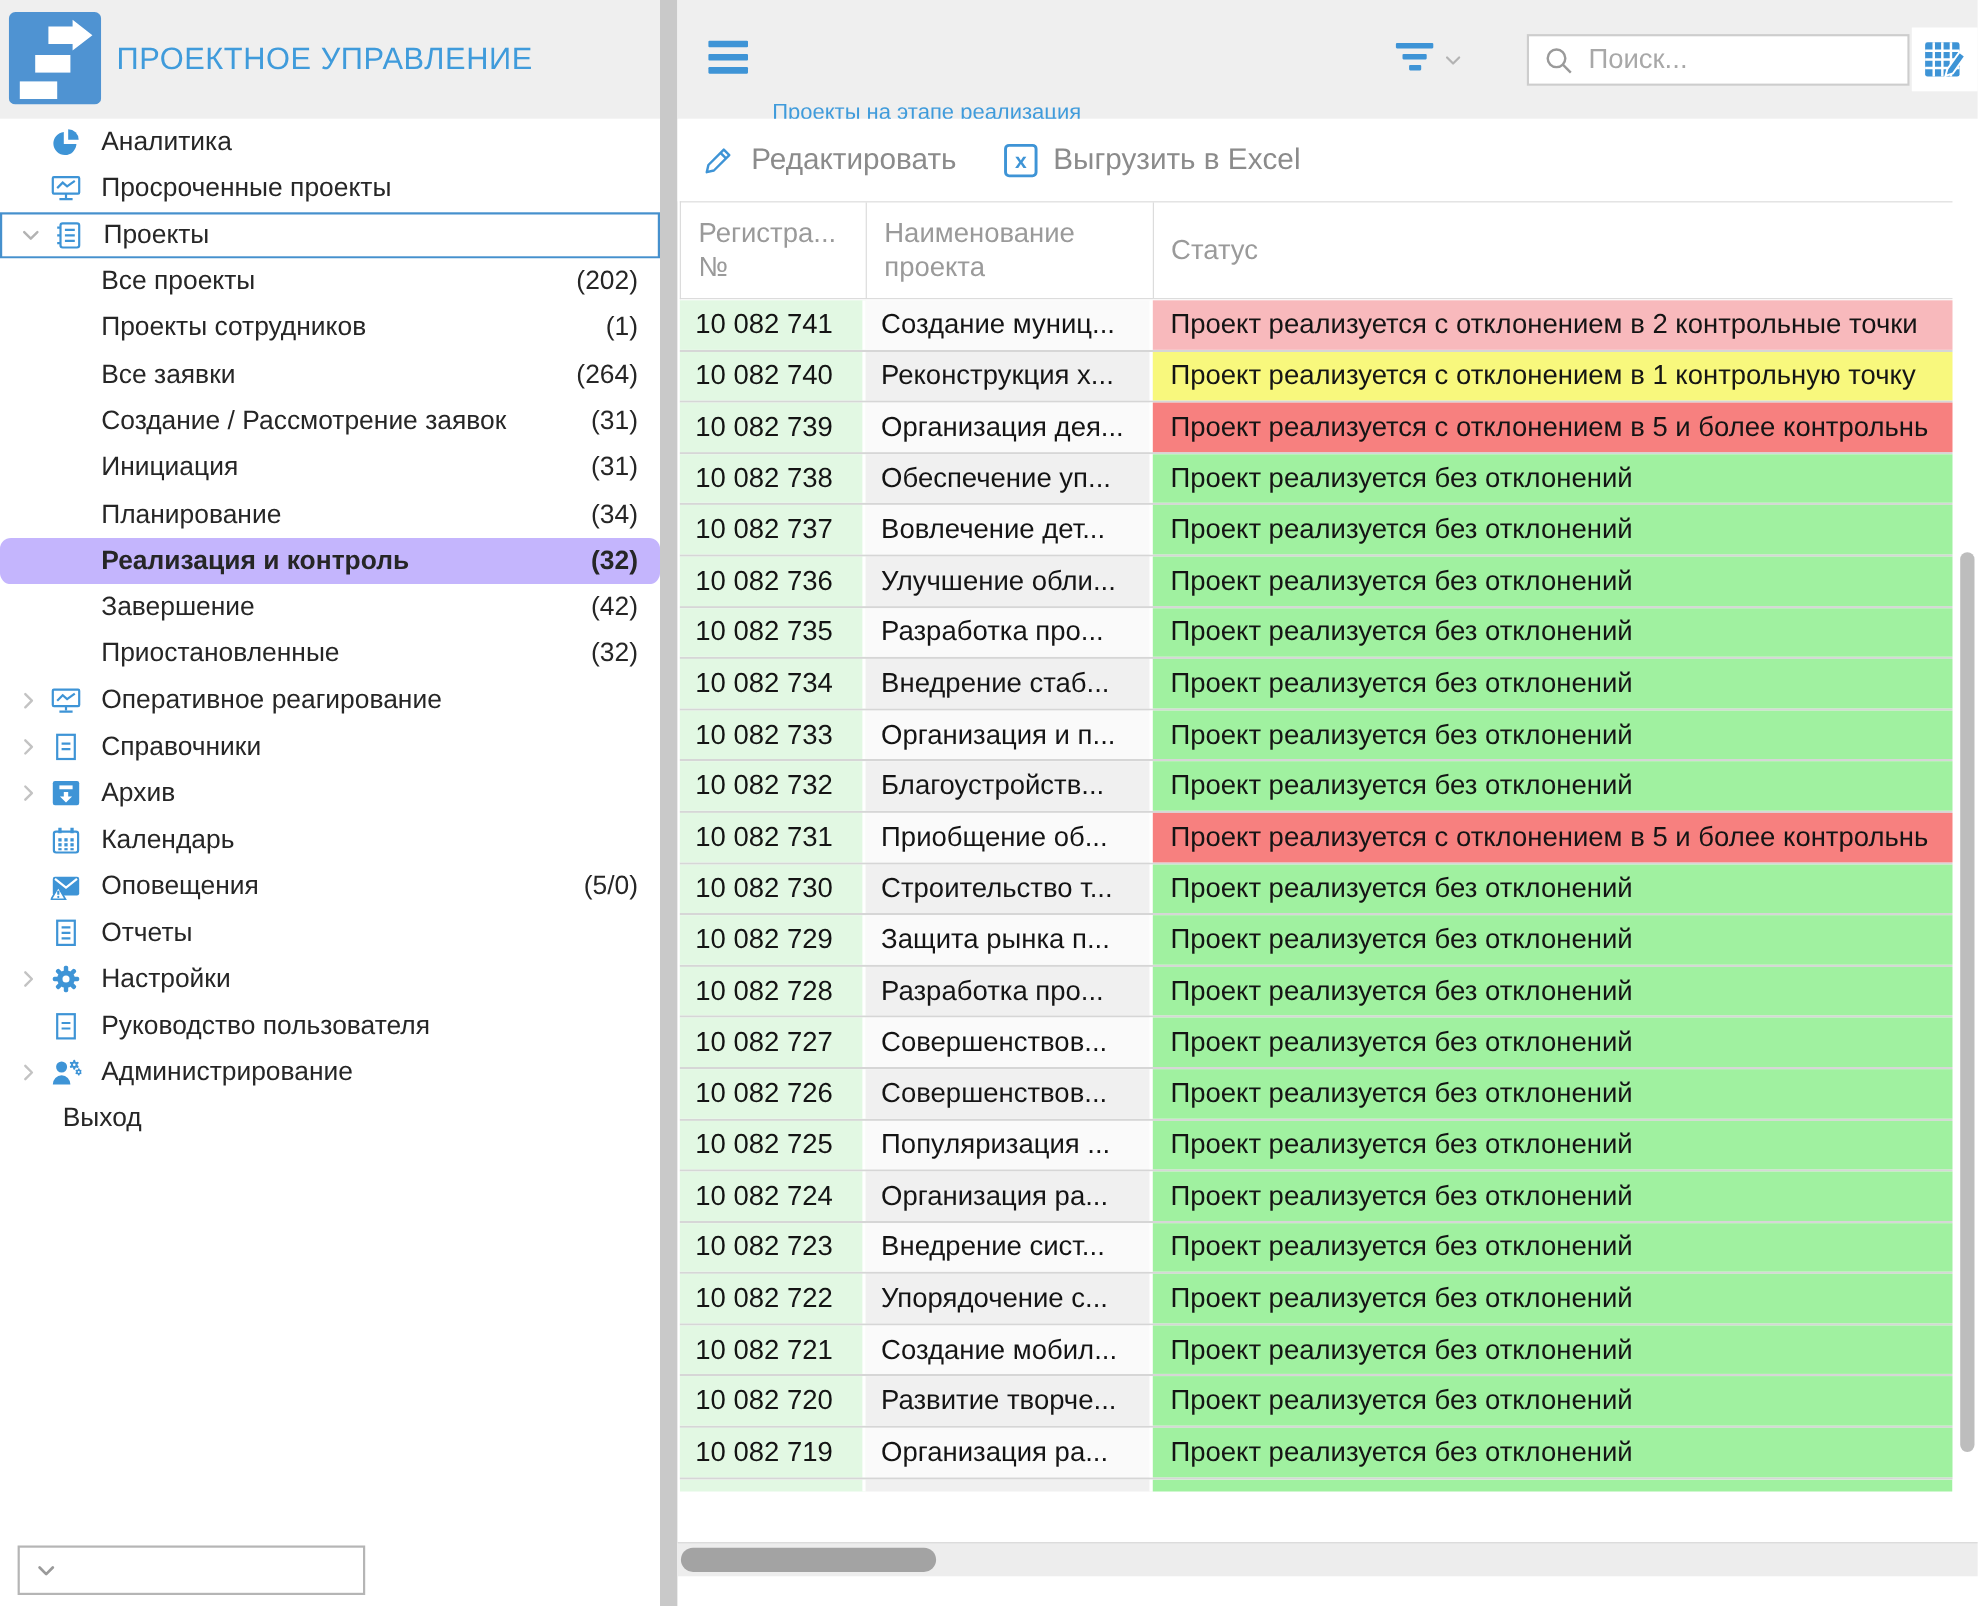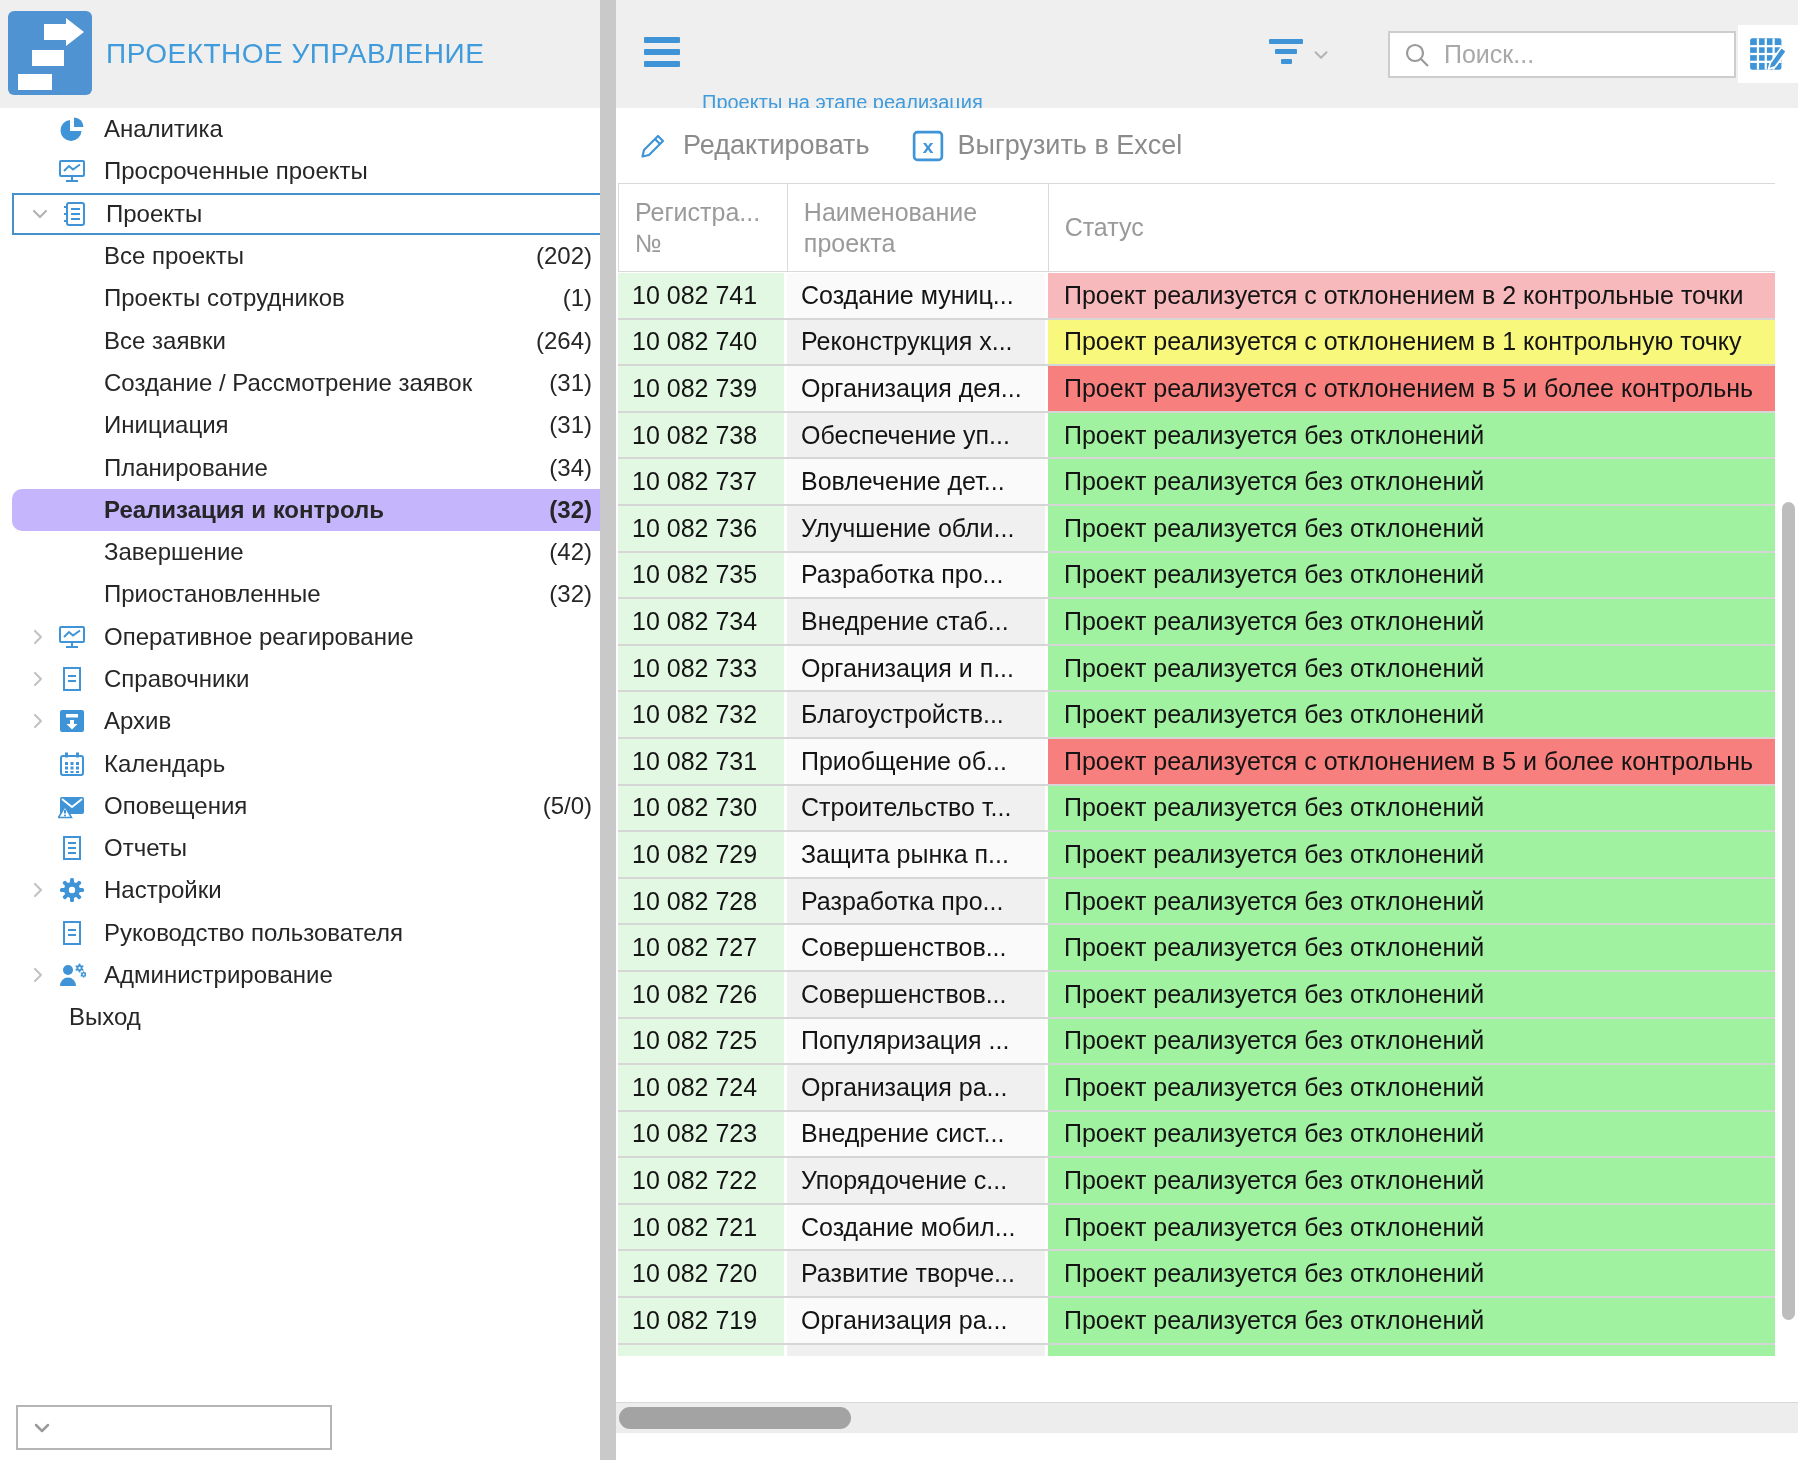--- a/index.html
+++ b/index.html
@@ -8,21 +8,21 @@
     width:1798px; height:1460px; position:relative; overflow:hidden;
     background:#ffffff; font-family:"Liberation Sans", sans-serif;
     -webkit-font-smoothing:antialiased;
   }
   
   .sidebar { position:absolute; left:0; top:0; width:600px; height:1460px; background:#fff; }
   .sidebar-header { position:absolute; left:0; top:0; width:600px; height:108px; background:#efefef; }
   .logo { position:absolute; left:8px; top:11px; width:84px; height:84px; }
   .app-title { position:absolute; left:106px; top:0; height:108px; display:flex; align-items:center;
     font-size:28px; color:#3f9bdb; letter-spacing:.5px; white-space:nowrap; }
-  .side-items { position:absolute; left:0; top:108px; width:600px;margin-left:12px; }
+  .side-items { position:absolute; left:0; top:108px; width:600px; }
   .side-item { position:relative; height:42.3px; font-size:24px; color:#262626; background:#fff; }
   .side-item.boxed { border:2px solid #4590cd; }
   .side-item.sel { background:#c4b5fd; font-weight:bold;border-radius:10px; }
   .side-item .chev { position:absolute; left:14px; top:50%; transform:translateY(-50%); width:24px; height:24px; }
   .side-item .ico { position:absolute; left:46px; top:50%; transform:translateY(-50%); width:28px; height:28px; }
   .side-item .lbl { position:absolute; left:92px; top:50%; transform:translateY(-50%); white-space:nowrap; }
   .side-item .lbl.exit { left:57px; }
   .side-item .cnt { position:absolute; right:20px; top:50%; transform:translateY(-50%); }
   .ico-wrap svg { width:100%; height:100%; display:block; }
   .footer-dd { position:absolute; left:16px; top:1405px; width:316px; height:45px;

